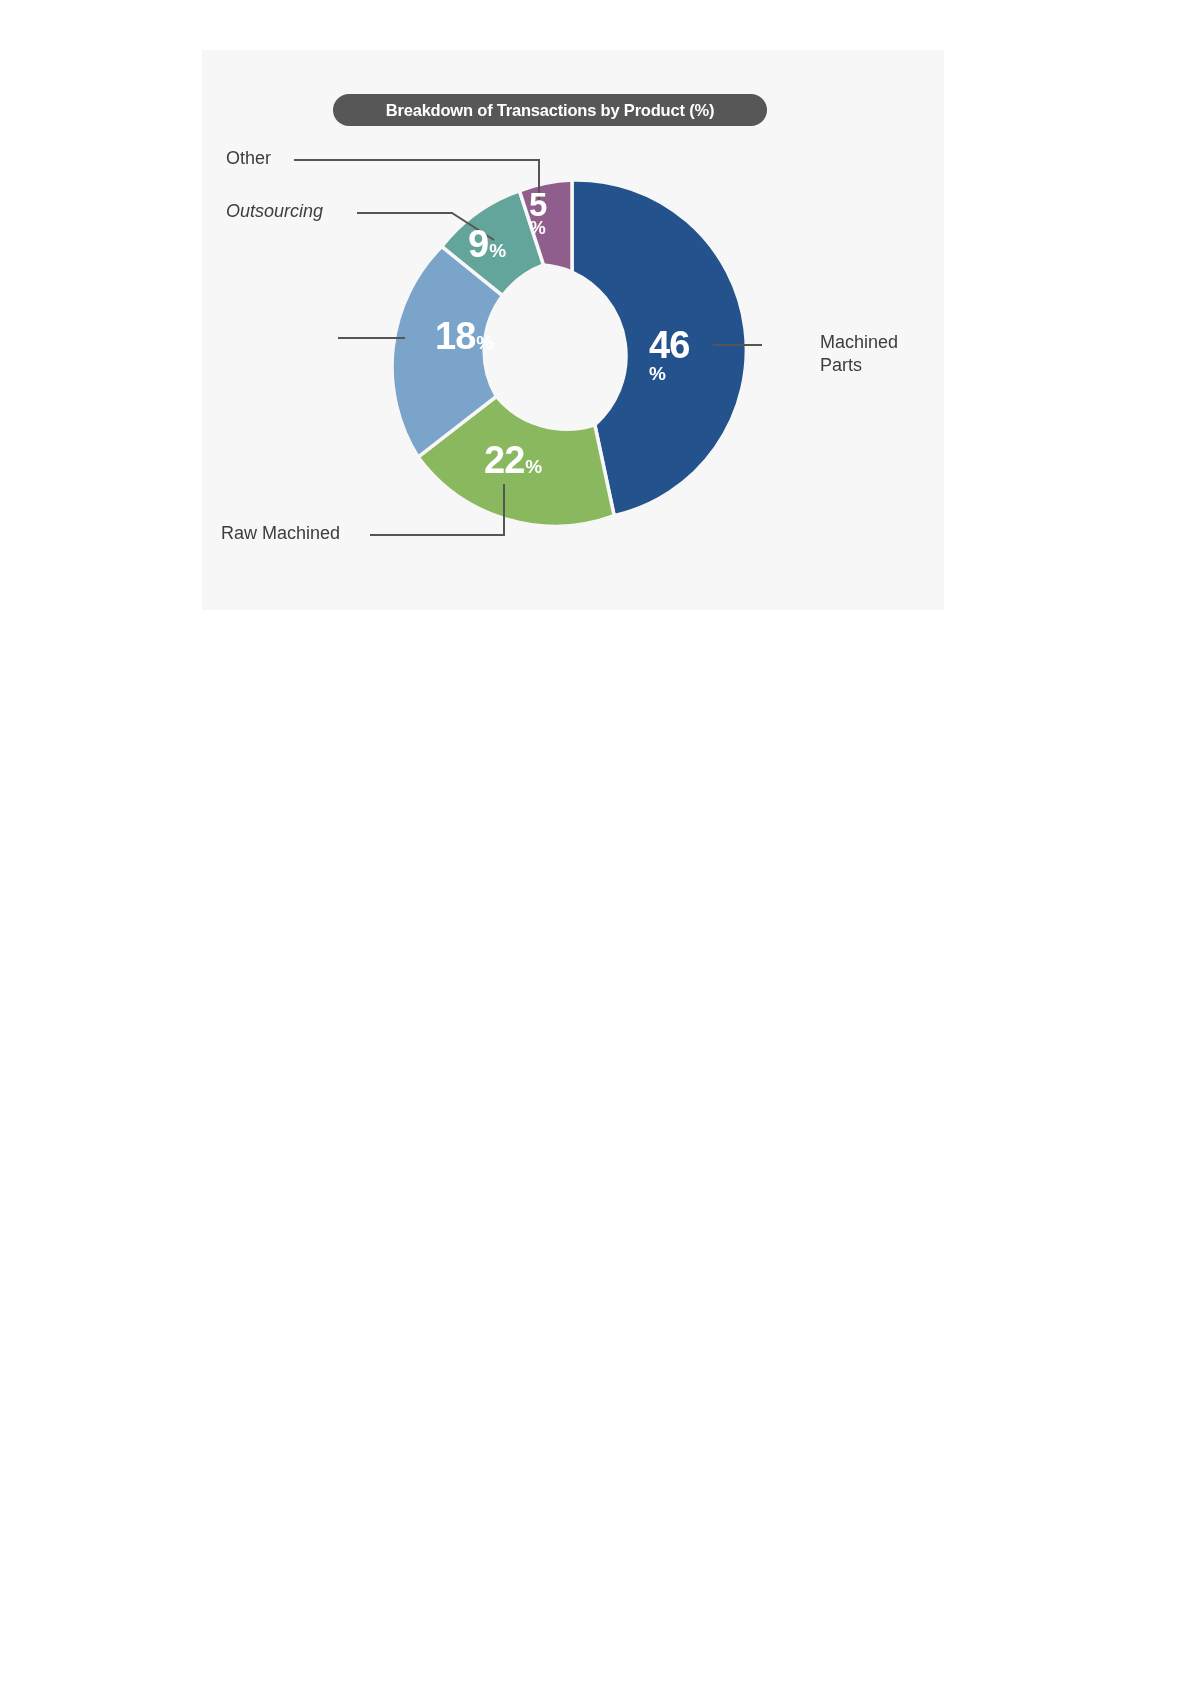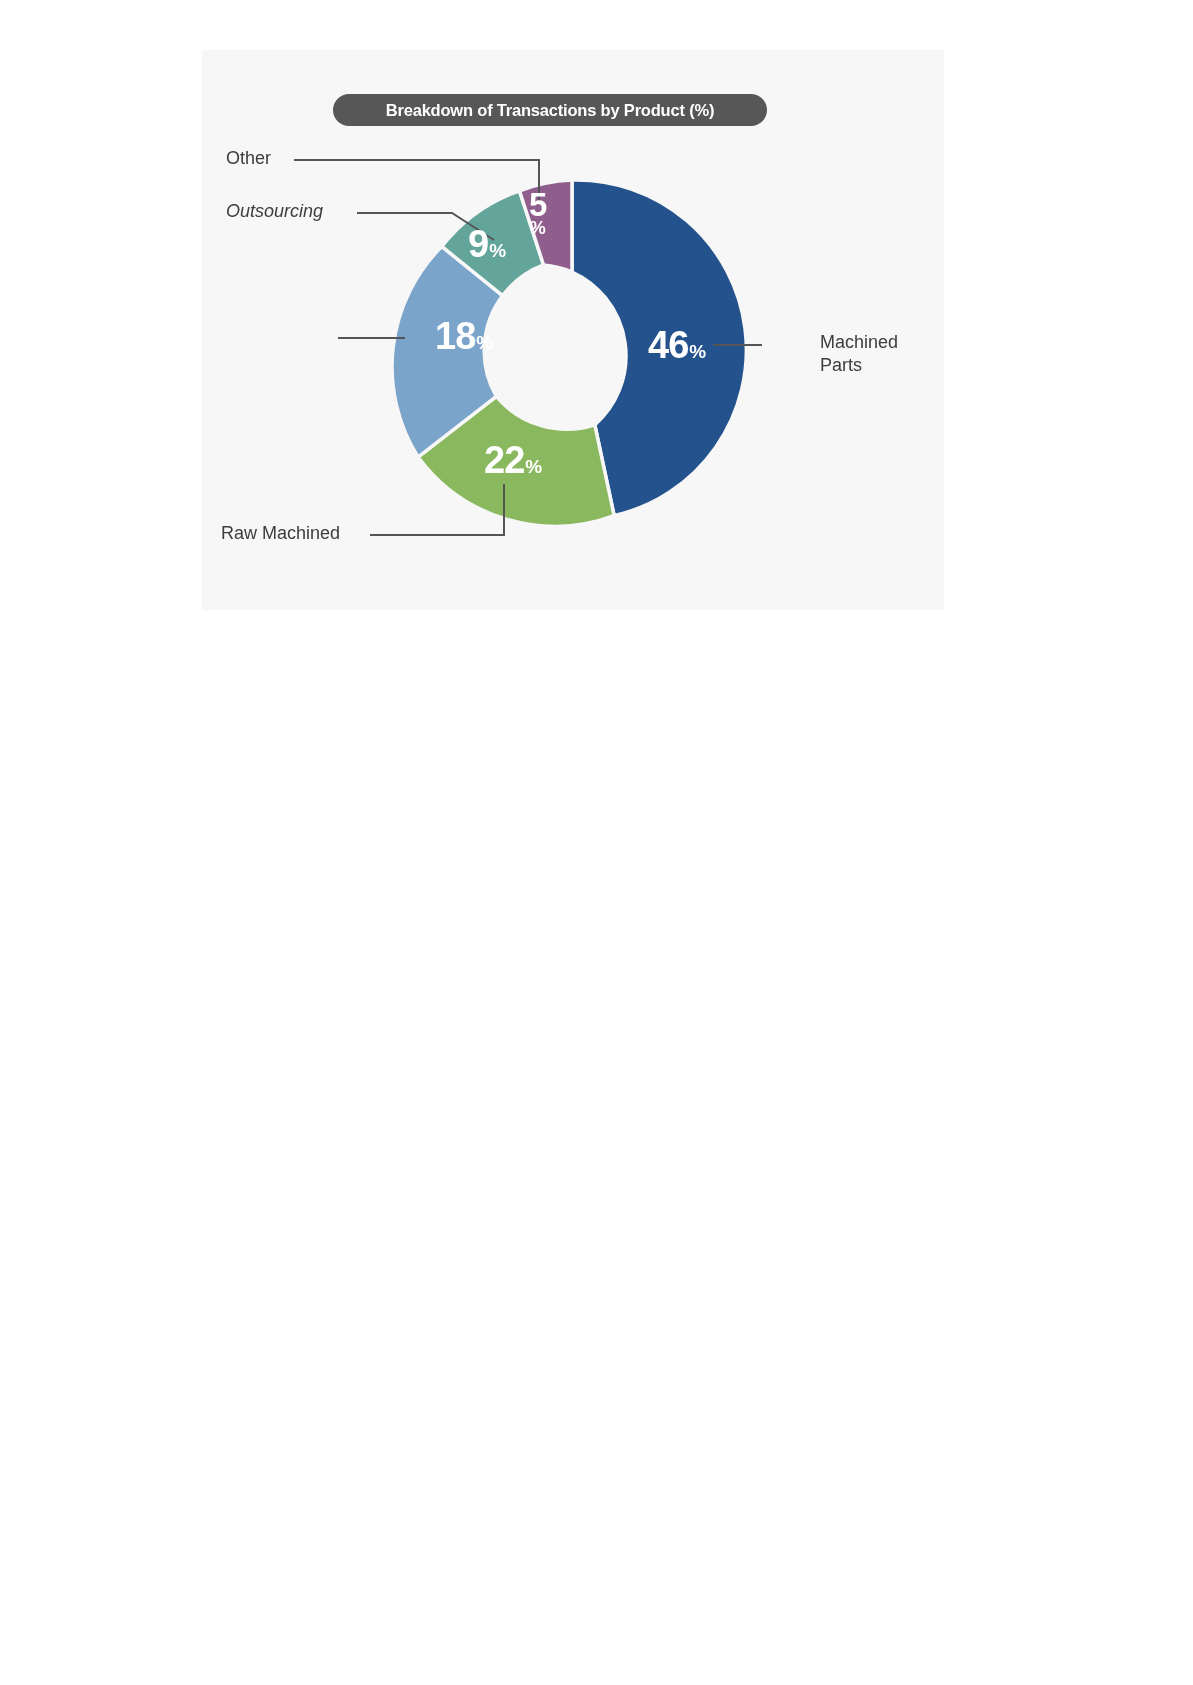--- a/index.html
+++ b/index.html
@@ -79,21 +79,21 @@
     margin-left: 1px;
   }
   .slice-value.stacked {
     display: block;
     text-align: center;
     line-height: 0.92;
   }
   .slice-value.stacked .num { font-size: 33px; display: block; }
   .slice-value.stacked .pct { font-size: 18px; display: block; margin-left: 0; }
 
-  #value-machined   { left: 446px; top: 276px; }
+  #value-machined   { left: 446px; top: 276px; flex-direction: column; }
   #value-raw        { left: 282px; top: 391px; justify-content: flex-end; }
   #value-electronic { left: 202px; top: 267px; margin-left: 31px; }
   #value-outsourcing{ left: 266px; top: 175px; }
   #value-other      { left: 327px; top: 140px; }
 
   
   .callout-label {
     position: absolute;
     color: #3d3d3d;
     font-family: "Liberation Sans", sans-serif;

